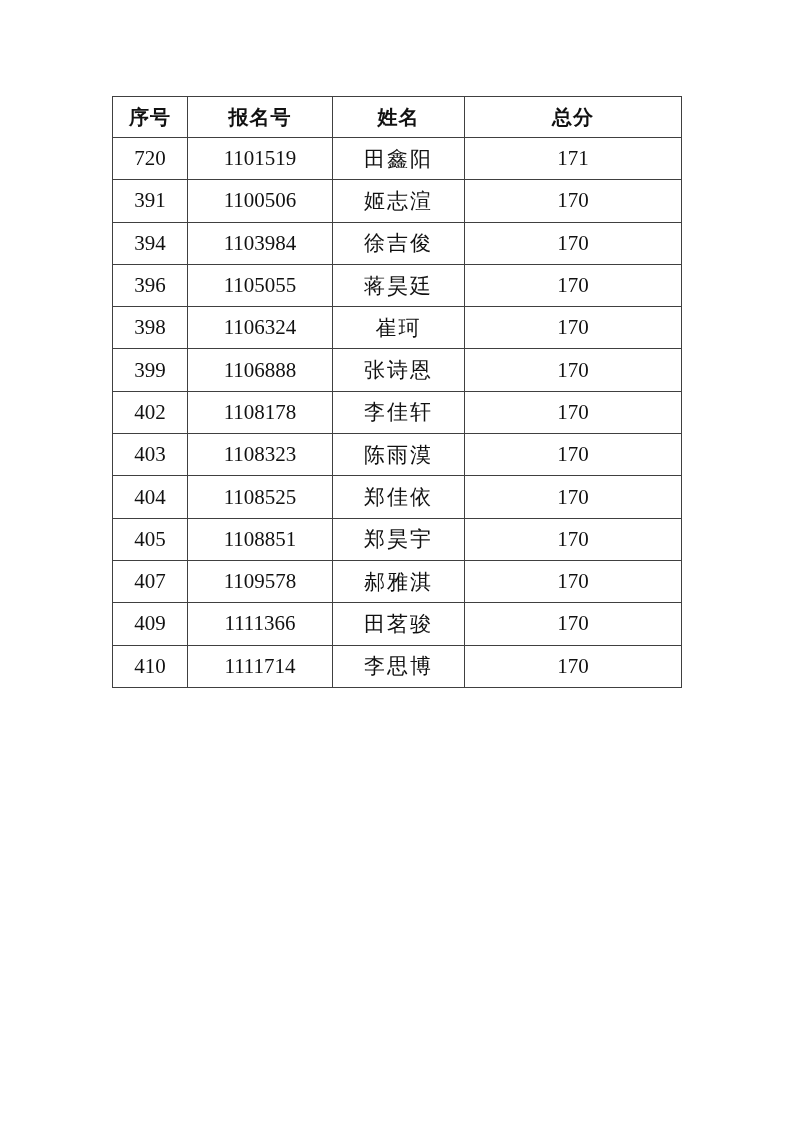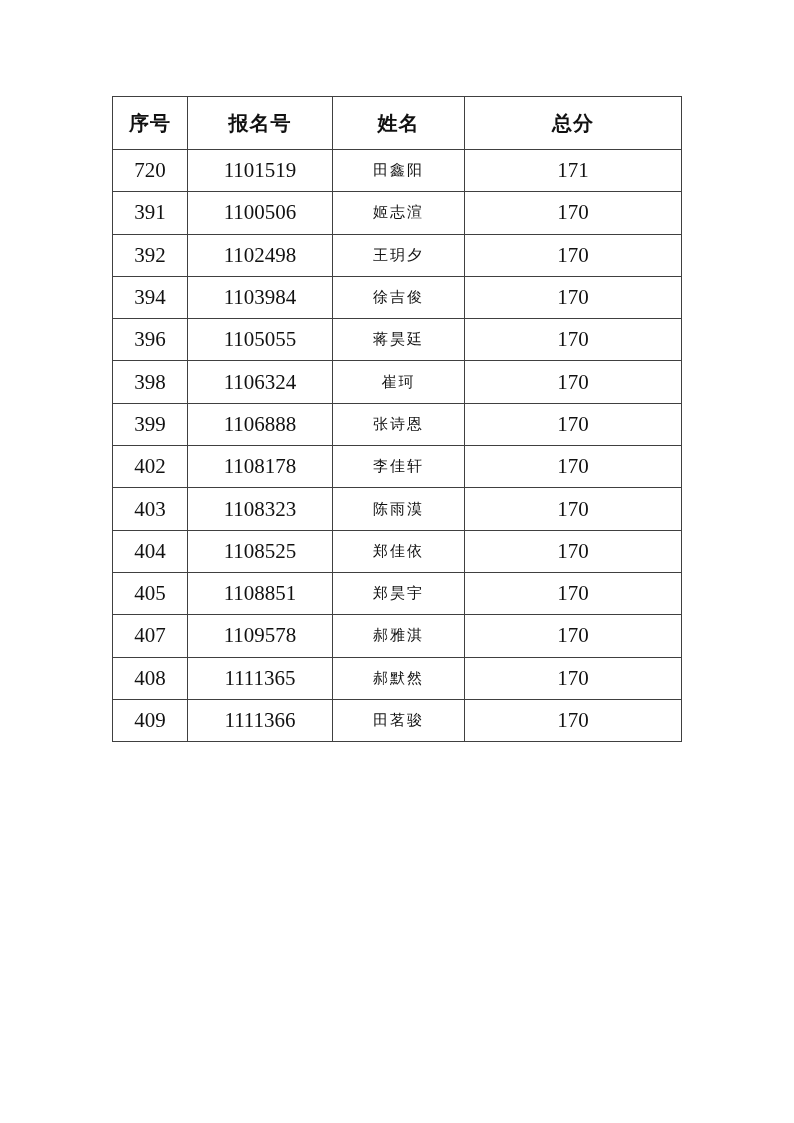--- a/index.html
+++ b/index.html
@@ -26,35 +26,35 @@
   }
   table.results th,
   table.results td {
     border: 1px solid #404040;
     text-align: center;
     vertical-align: middle;
     color: #111111;
     overflow: hidden;
     white-space: nowrap;
   }
-  table.results thead tr { height: 53px; }
+  table.results thead tr { height: 41px; }
   table.results tbody tr { height: 42.3px; }
   table.results th {
     font-family: "Liberation Sans", "DejaVu Sans", sans-serif;
     font-weight: 700;
     font-size: 20px;
     letter-spacing: 1px;
   }
   td.cell-serial, td.cell-regno, td.cell-score {
     font-family: "Liberation Serif", "DejaVu Serif", serif;
     font-size: 21px;
   }
   td.cell-name {
     font-family: Liberation Serif, serif;
-    font-size: 15px;
+    font-size: 21px;
     letter-spacing: 2px;
   }
 </style>
 </head>
 <body>
 
 <div class="page">
   <table class="results">
     <colgroup>
       <col style="width:75px">
@@ -79,26 +79,20 @@
           <td class="cell-score">171</td>
         </tr>
 
         <tr>
           <td class="cell-serial">391</td>
           <td class="cell-regno">1100506</td>
           <td class="cell-name">姬志渲</td>
           <td class="cell-score">170</td>
         </tr>
 
-        <tr>
-          <td class="cell-serial">392</td>
-          <td class="cell-regno">1102498</td>
-          <td class="cell-name">王玥夕</td>
-          <td class="cell-score">170</td>
-        </tr>
 
 
         <tr>
           <td class="cell-serial">394</td>
           <td class="cell-regno">1103984</td>
           <td class="cell-name">徐吉俊</td>
           <td class="cell-score">170</td>
         </tr>
 
 
@@ -155,29 +149,29 @@
         </tr>
 
 
         <tr>
           <td class="cell-serial">407</td>
           <td class="cell-regno">1109578</td>
           <td class="cell-name">郝雅淇</td>
           <td class="cell-score">170</td>
         </tr>
 
-        <tr>
-          <td class="cell-serial">408</td>
-          <td class="cell-regno">1111365</td>
-          <td class="cell-name">郝默然</td>
-          <td class="cell-score">170</td>
-        </tr>
 
         <tr>
           <td class="cell-serial">409</td>
           <td class="cell-regno">1111366</td>
           <td class="cell-name">田茗骏</td>
           <td class="cell-score">170</td>
         </tr>
 
+        <tr>
+          <td class="cell-serial">410</td>
+          <td class="cell-regno">1111714</td>
+          <td class="cell-name">李思博</td>
+          <td class="cell-score">170</td>
+        </tr>
       </tbody>
   </table>
 </div>
 
 </body></html>

